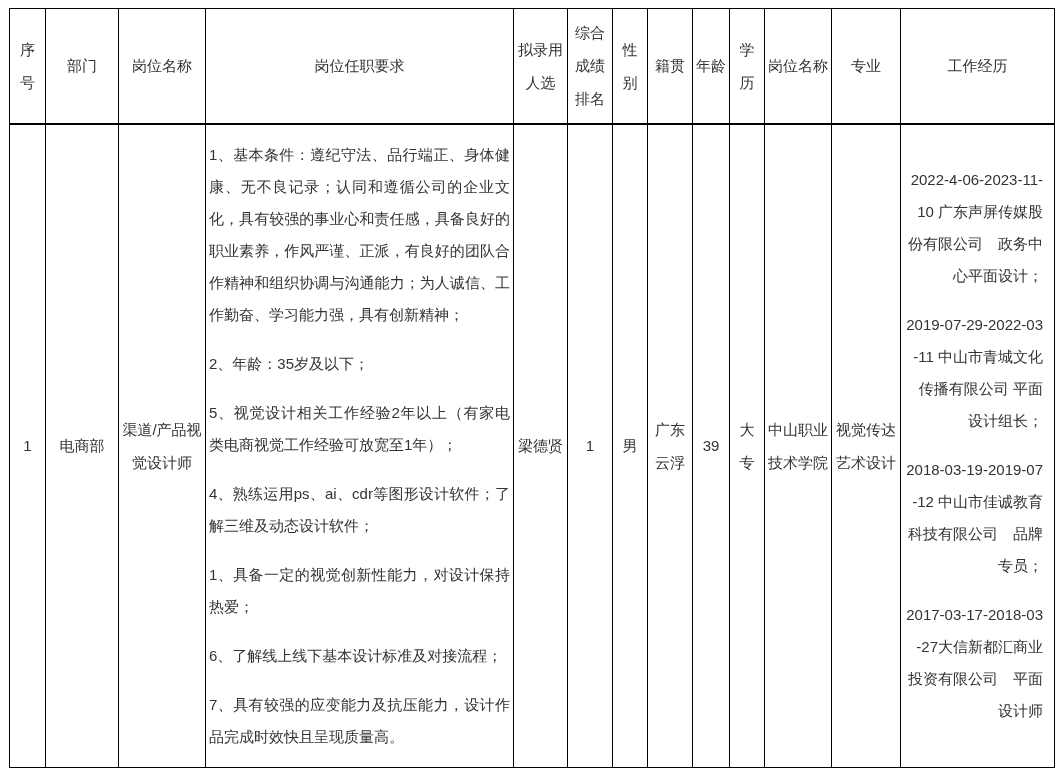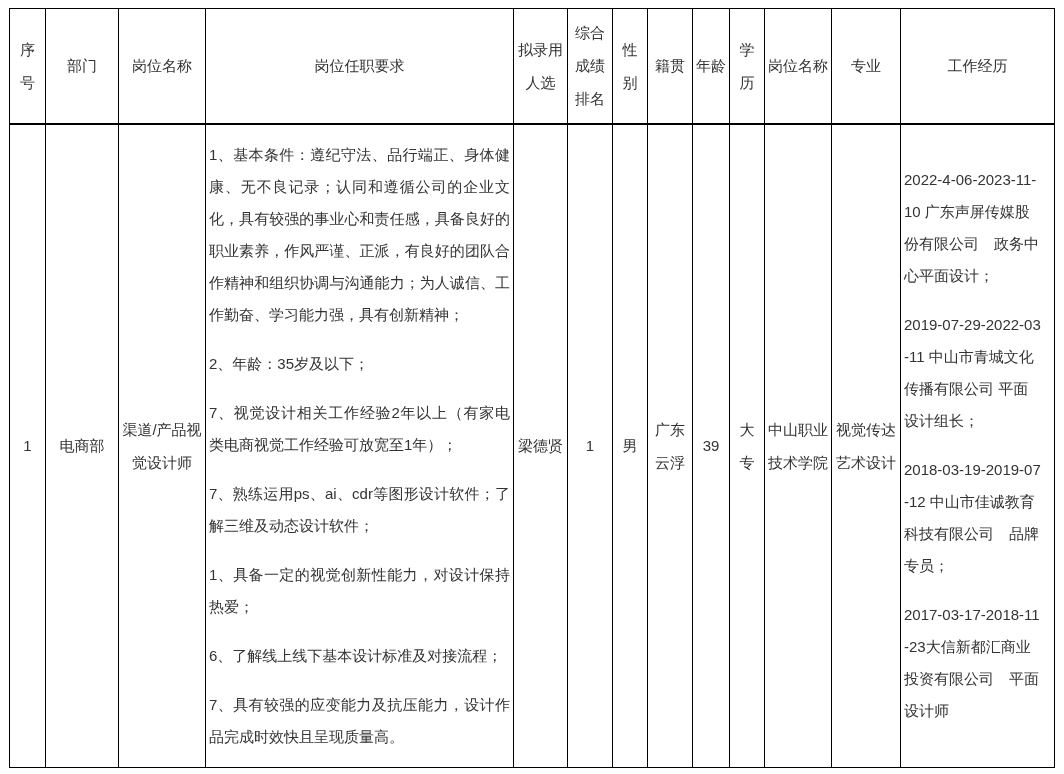--- a/index.html
+++ b/index.html
@@ -37,21 +37,21 @@
   td.req-cell p {
     margin: 0 0 17px 0;
     line-height: 32px;
     text-align: justify;
   }
   td.req-cell p:last-child { margin-bottom: 0; }
   td.exp-cell { padding: 4px 5px; }
   td.exp-cell p {
     margin: 0 8px 17px 0;
     line-height: 32px;
-    text-align: left;
+    text-align: right;
   }
   td.exp-cell p:last-child { margin-bottom: 0; }
 </style>
 </head>
 <body>
 
 <table class="recruit">
   <colgroup>
     <col style="width:36px">
       <col style="width:73px">
@@ -83,35 +83,35 @@
     <th>专业</th>
     <th>工作经历</th>
   </tr>
   <tr>
     <td>1</td>
     <td>电商部</td>
     <td>渠道/产品视觉设计师</td>
     <td class="req-cell">
       <p>1、基本条件：遵纪守法、品行端正、身体健康、无不良记录；认同和遵循公司的企业文化，具有较强的事业心和责任感，具备良好的职业素养，作风严谨、正派，有良好的团队合作精神和组织协调与沟通能力；为人诚信、工作勤奋、学习能力强，具有创新精神；</p>
       <p>2、年龄：35岁及以下；</p>
-      <p>7、视觉设计相关工作经验2年以上（有家电类电商视觉工作经验可放宽至1年）；</p>
-      <p>7、熟练运用ps、ai、cdr等图形设计软件；了解三维及动态设计软件；</p>
+      <p>5、视觉设计相关工作经验2年以上（有家电类电商视觉工作经验可放宽至1年）；</p>
+      <p>4、熟练运用ps、ai、cdr等图形设计软件；了解三维及动态设计软件；</p>
       <p>1、具备一定的视觉创新性能力，对设计保持热爱；</p>
       <p>6、了解线上线下基本设计标准及对接流程；</p>
       <p>7、具有较强的应变能力及抗压能力，设计作品完成时效快且呈现质量高。</p>
     </td>
     <td>梁德贤</td>
     <td>1</td>
     <td>男</td>
     <td>广东云浮</td>
     <td>39</td>
     <td>大专</td>
     <td>中山职业技术学院</td>
     <td>视觉传达艺术设计</td>
     <td class="exp-cell">
       <p>2022-4-06-2023-11-10 广东声屏传媒股份有限公司　政务中心平面设计；</p>
       <p>2019-07-29-2022-03-11 中山市青城文化传播有限公司 平面设计组长；</p>
       <p>2018-03-19-2019-07-12 中山市佳诚教育科技有限公司　品牌专员；</p>
-      <p>2017-03-17-2018-11-23大信新都汇商业投资有限公司　平面设计师</p>
+      <p>2017-03-17-2018-03-27大信新都汇商业投资有限公司　平面设计师</p>
     </td>
   </tr>
 </tbody>
   </table>
 
 </body></html>

